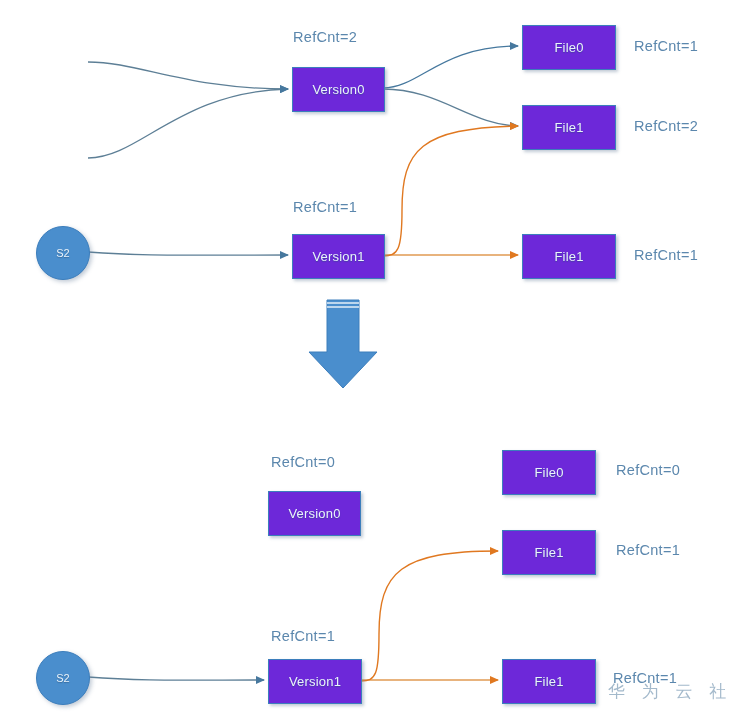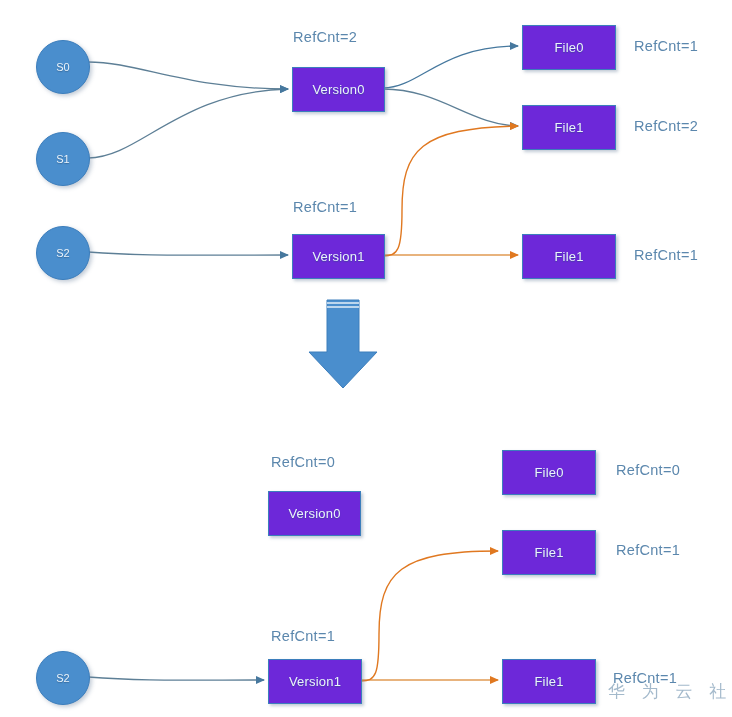--- a/index.html
+++ b/index.html
@@ -105,27 +105,21 @@
 
     <path d="M361,681 C376,681 379,674 379,634 C379,572 400,551 498,551" fill="none" stroke="#e07820" stroke-width="1.4" marker-end="url(#arrowOrange)"></path>
 
     <g>
       <path d="M327,300 L359,300 L359,352 L377,352 L343,388 L309,352 L327,352 Z" fill="#4a8ecd" stroke="#3c7ebc" stroke-width="1"></path>
       <line x1="327" y1="303" x2="359" y2="303" stroke="#eef5fb" stroke-width="1.4"></line>
       <line x1="327" y1="307" x2="359" y2="307" stroke="#eef5fb" stroke-width="1.4"></line>
     </g>
   </svg>
 
-  <div class="node-circle" style="left:36px; top:40px; width:52px; height:52px;">
-    <span>S0</span>
-  </div>
 
-  <div class="node-circle" style="left:36px; top:132px; width:52px; height:52px;">
-    <span>S1</span>
-  </div>
 
   <div class="node-circle" style="left:36px; top:226px; width:52px; height:52px;">
     <span>S2</span>
   </div>
 
   <div class="refcnt" style="left:293px; top:29px;">RefCnt=2</div>
   <div class="node-box" style="left:292px; top:67px; width:91px; height:43px;">
     <span>Version0</span>
   </div>
 

